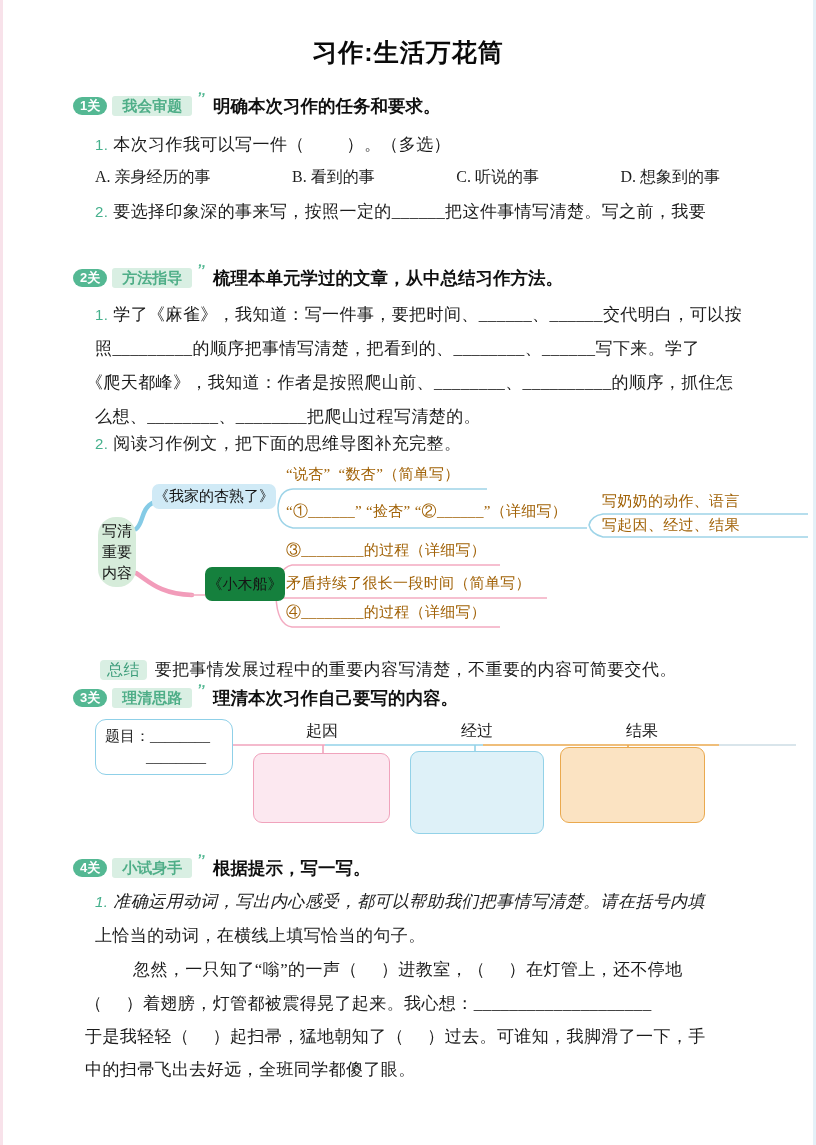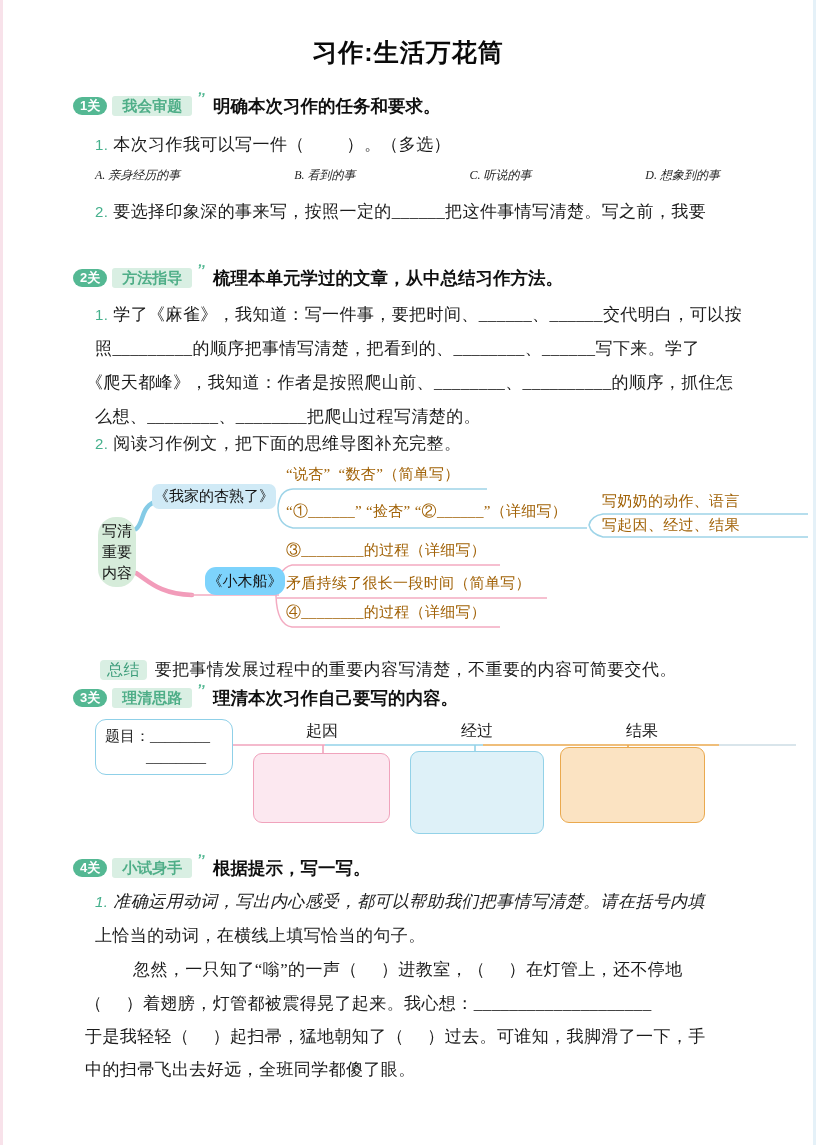--- a/index.html
+++ b/index.html
@@ -13,21 +13,21 @@
          font-weight:bold;font-size:25px;letter-spacing:1px;color:#0a0a0a;}
   .sec-header{display:flex;align-items:center;gap:5px;font-family:"Liberation Sans","DejaVu Sans",sans-serif;
               font-weight:bold;font-size:17.5px;color:#101010;white-space:nowrap;}
   .badge-num{background:#54b893;color:#fff;border-radius:10px;padding:2px 7px 3px;font-size:13px;line-height:1;}
   .badge-tag{background:#d9efe3;color:#4fae88;border-radius:3px;padding:2px 10px 3px;font-size:15px;line-height:1;}
   .badge-tick{color:#54b893;font-size:15px;line-height:1;transform:translateY(-9px) rotate(12deg);
               font-family:"Liberation Sans",sans-serif;}
   .lead{margin-left:3px;}
   .body-line{font-size:17px;white-space:nowrap;letter-spacing:.4px;color:#1b1b1b;}
   .num{color:#45b08c;font-family:"Liberation Sans","DejaVu Sans",sans-serif;font-size:15px;margin-right:5px;}
-  .opts{display:flex;width:625px;justify-content:space-between;font-size:12px;font-style:italic;}
+  .opts{display:flex;width:625px;justify-content:space-between;font-size:16px;}
   .sum-tag{background:#d9efe3;color:#3f9e7c;padding:1px 7px 2px;border-radius:4px;font-size:16px;margin-right:8px;margin-top:38px;}
   
   .mm{width:726px;height:205px;}
   .mm svg{position:absolute;left:0;top:0;}
   .mm-box{position:absolute;display:flex;align-items:center;justify-content:center;
           font-size:15px;white-space:nowrap;color:#151515;border-radius:7px;}
   .mm-root{flex-direction:column;line-height:21px;background:#d6ecda;border-radius:18px;}
   .mm-text{position:absolute;font-size:15px;white-space:nowrap;color:#a16207;letter-spacing:.3px;}
   
   .dg{width:706px;height:132px;}
@@ -100,21 +100,21 @@
 
       <path d="M 410 110 H 202 Q 187 113 186 141 Q 187 170 202 172 H 410" stroke="#f3abc1" stroke-width="1.5" fill="none"></path>
       <path d="M 187 143 H 457" stroke="#f3abc1" stroke-width="1.5" fill="none"></path>
     </svg>
     <div class="mm-box mm-root" style="left:8px;top:62px;width:38px;height:70px;">
       <span>写清</span>
       <span>重要</span>
       <span>内容</span>
     </div>
     <div class="mm-box" style="left:62px;top:29px;width:124px;height:25px;background:#d0eaf6;">《我家的杏熟了》</div>
-    <div class="mm-box" style="left:115px;top:112px;width:80px;height:28px;background:#7dd3fc;border-radius:11px;">《小木船》</div>
+    <div class="mm-box" style="left:115px;top:112px;width:80px;height:34px;background:#15803d;">《小木船》</div>
     <div class="mm-text" style="left:196px;top:10px;">“说杏”&nbsp;&nbsp;“数杏”（简单写）</div>
     <div class="mm-text" style="left:196px;top:47px;">“①______”&nbsp;“捡杏”&nbsp;“②______”（详细写）</div>
     <div class="mm-text" style="left:512px;top:37px;">写奶奶的动作、语言</div>
     <div class="mm-text" style="left:512px;top:61px;">写起因、经过、结果</div>
     <div class="mm-text" style="left:196px;top:86px;">③________的过程（详细写）</div>
     <div class="mm-text" style="left:196px;top:119px;">矛盾持续了很长一段时间（简单写）</div>
     <div class="mm-text" style="left:196px;top:148px;">④________的过程（详细写）</div>
   </div>
 
   <div class="abs body-line" style="top:658px;left:100px;">

